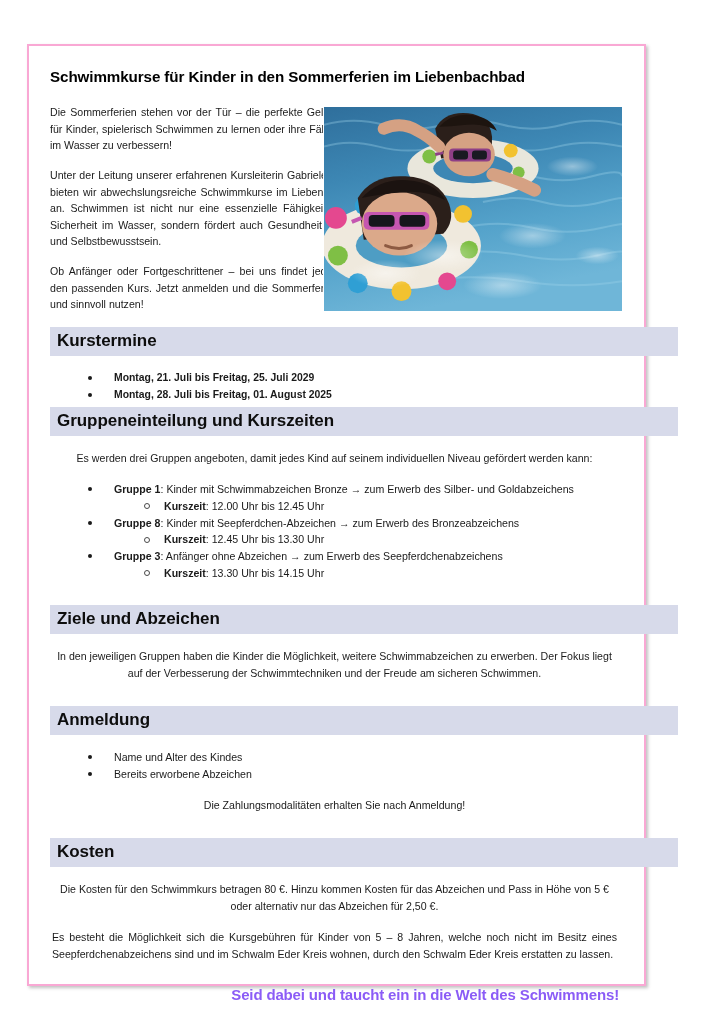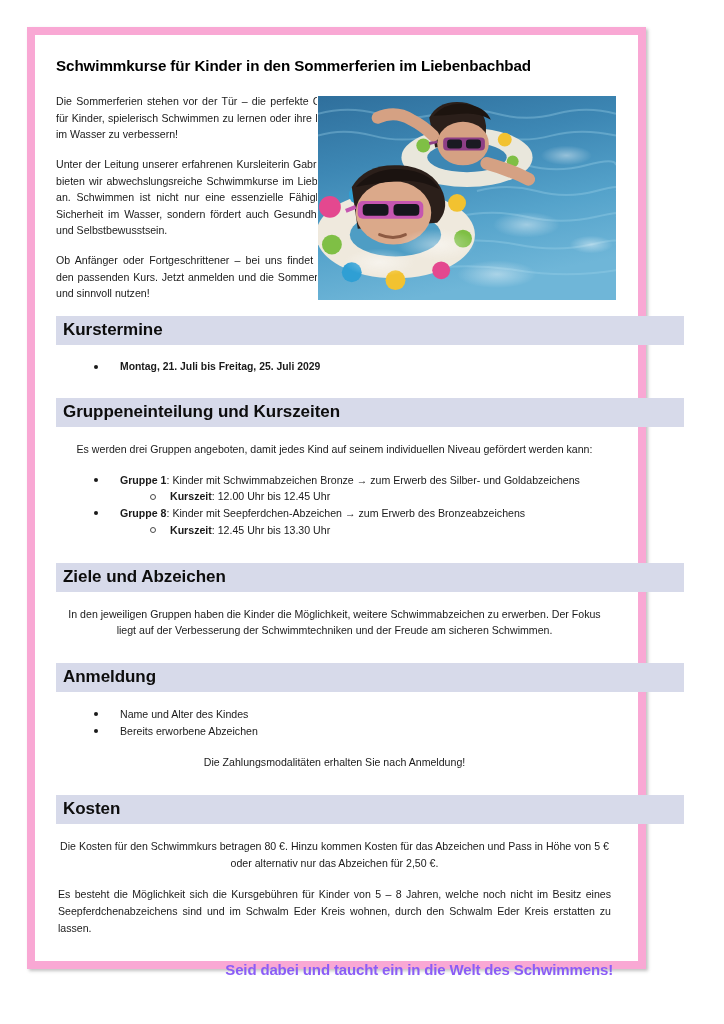--- a/index.html
+++ b/index.html
@@ -14,24 +14,24 @@
   #page {
     position: relative;
     width: 724px;
     height: 1024px;
     background: #ffffff;
     overflow: hidden;
   }
   #doc-frame {
     position: absolute;
     left: 27px;
-    top: 27px;
+    top: 44px;
     width: 619px;
     height: 942px;
-    border: 8px solid #f9a8d4;
+    border: 2px solid #f9a8d4;
     background: #ffffff;
     box-shadow: 2px 2px 3px rgba(120,120,120,0.45);
   }
   #doc-inner {
     position: absolute;
     left: 0; top: 0; right: 0; bottom: 0;
     padding: 18px 21px 0 21px;
   }
   h1#page-title {
     font-size: 15.2px;
@@ -244,39 +244,46 @@
           <p class="body">Die Sommerferien stehen vor der Tür – die perfekte Gelegenheit für Kinder, spielerisch Schwimmen zu lernen oder ihre Fähigkeiten im Wasser zu verbessern!</p>
           <p class="body">Unter der Leitung unserer erfahrenen Kursleiterin Gabriele Zander bieten wir abwechslungsreiche Schwimmkurse im Liebenbachbad an. Schwimmen ist nicht nur eine essenzielle Fähigkeit für die Sicherheit im Wasser, sondern fördert auch Gesundheit, Fitness und Selbstbewusstsein.</p>
           <p class="body last">Ob Anfänger oder Fortgeschrittener – bei uns findet jedes Kind den passenden Kurs. Jetzt anmelden und die Sommerferien aktiv und sinnvoll nutzen!</p>
         </div>
       </div>
 
       <div class="sec-head">Kurstermine</div>
       <div class="sec-body">
         <ul class="blist bold kurstermine-list">
           <li>Montag, 21. Juli bis Freitag, 25. Juli 2029</li>
+          <li>Montag, 28. Juli bis Freitag, 01. August 2025</li>
         </ul>
       </div>
 
-      <div class="sec-head" style="margin-top:22px">Gruppeneinteilung und Kurszeiten</div>
+      <div class="sec-head" style="margin-top:4px">Gruppeneinteilung und Kurszeiten</div>
       <div class="sec-body">
         <p class="wide left">Es werden drei Gruppen angeboten, damit jedes Kind auf seinem individuellen Niveau gefördert werden kann:</p>
         <ul class="blist">
           <li>
             <span class="b">Gruppe 1</span><span>: Kinder mit Schwimmabzeichen Bronze → zum Erwerb des Silber- und Goldabzeichens</span>
             <ul class="sublist">
               <li><span class="b">Kurszeit</span><span>: 12.00 Uhr bis 12.45 Uhr</span></li>
             </ul>
           </li>
           <li>
             <span class="b">Gruppe 8</span><span>: Kinder mit Seepferdchen-Abzeichen → zum Erwerb des Bronzeabzeichens</span>
             <ul class="sublist">
               <li><span class="b">Kurszeit</span><span>: 12.45 Uhr bis 13.30 Uhr</span></li>
             </ul>
           </li>
+          <li>
+            <span class="b">Gruppe 3</span><span>: Anfänger ohne Abzeichen → zum Erwerb des Seepferdchenabzeichens</span>
+            <ul class="sublist">
+              <li><span class="b">Kurszeit</span><span>: 13.30 Uhr bis 14.15 Uhr</span></li>
+            </ul>
+          </li>
         </ul>
       </div>
 
       <div class="sec-head" style="margin-top:24px">Ziele und Abzeichen</div>
       <div class="sec-body">
         <p class="wide left">In den jeweiligen Gruppen haben die Kinder die Möglichkeit, weitere Schwimmabzeichen zu erwerben. Der Fokus liegt auf der Verbesserung der Schwimmtechniken und der Freude am sicheren Schwimmen.</p>
       </div>
 
       <div class="sec-head" style="margin-top:24px">Anmeldung</div>
       <div class="sec-body">

